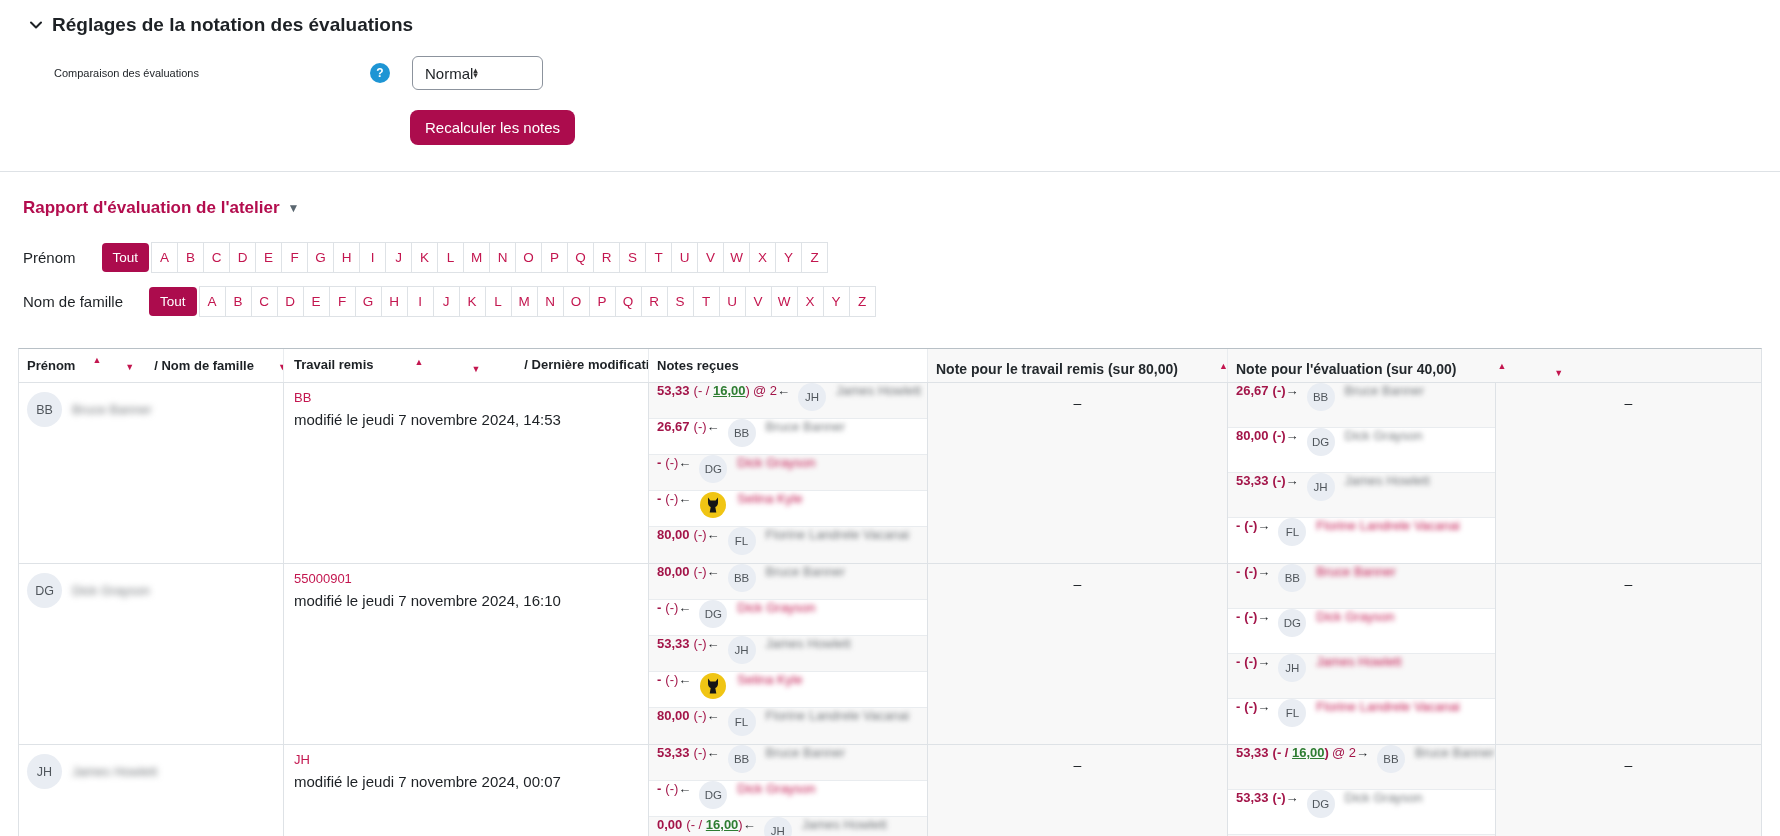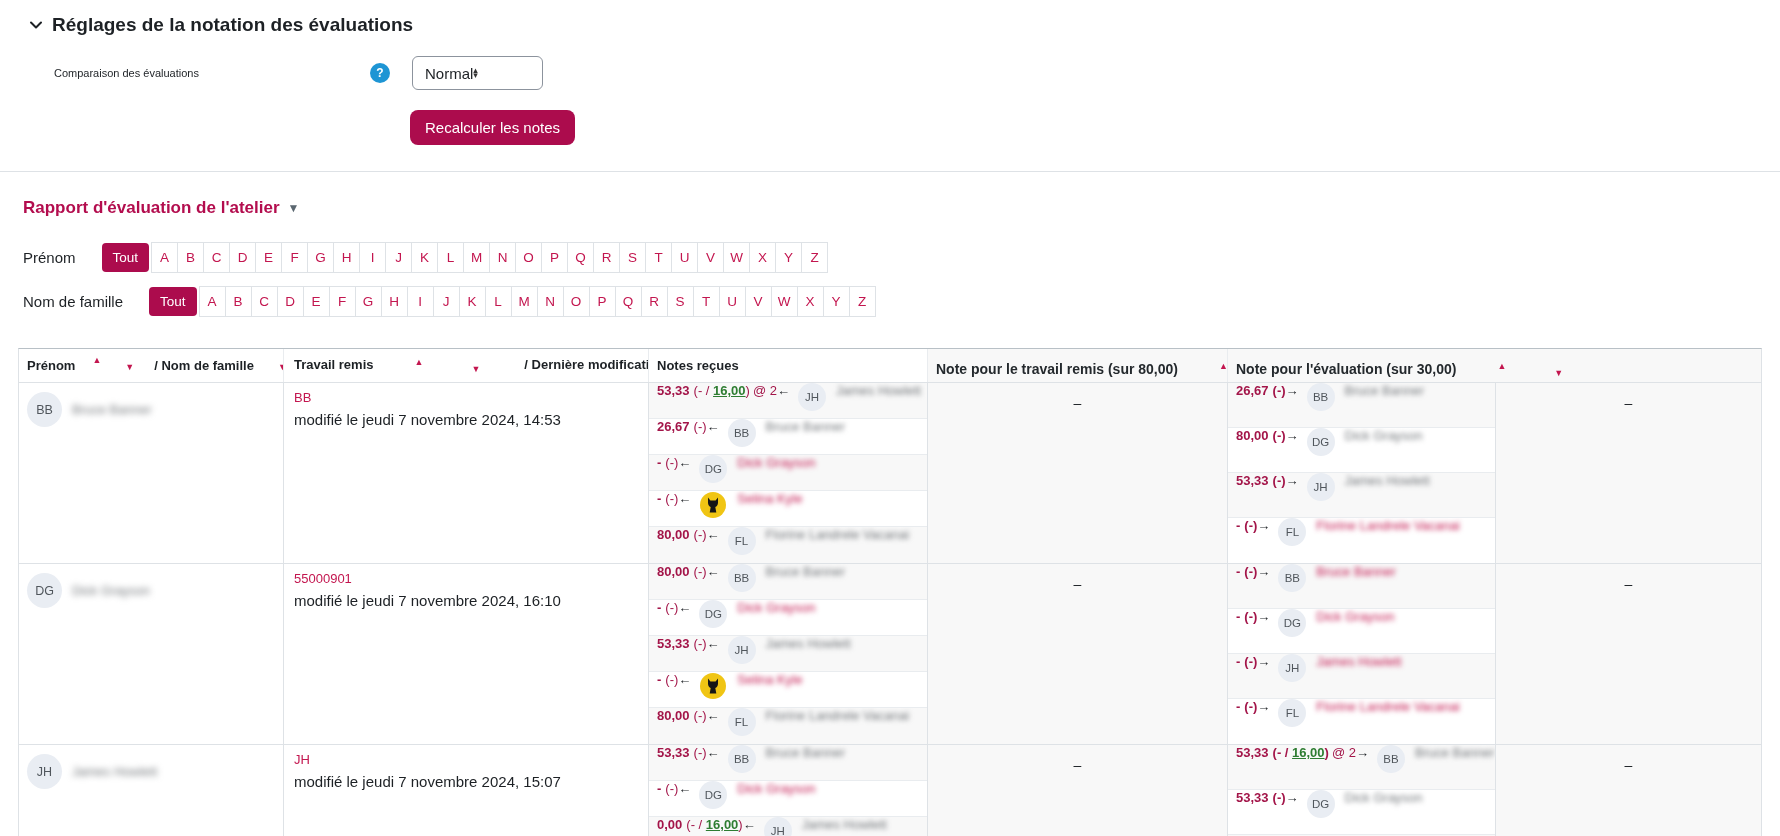--- a/index.html
+++ b/index.html
@@ -204,21 +204,21 @@
       </div>
       <div class="hcell c3">
         <span class="ht">Notes reçues</span>
       </div>
       <div class="hcell c4">
         <span class="ht">Note pour le travail remis (sur 80,00)</span>
         <span class="su">▲</span>
         <span class="sd">▼</span>
       </div>
       <div class="hcell c6">
-        <span class="ht">Note pour l'évaluation (sur 30,00)</span>
+        <span class="ht">Note pour l'évaluation (sur 40,00)</span>
         <span class="su">▲</span>
         <span class="sd">▼</span>
       </div>
     </div>
   <div id="gbody">
       <div class="prow">
         <div class="cell c1">
           <div class="avatar">BB</div>
           <div class="pname">Bruce Banner</div>
         </div>
@@ -378,21 +378,21 @@
             <span class="ename red">Florine Landrele Vacanai</span>
           </div>
         </div>
         <div class="cell c6">–</div>
       </div>
       <div class="prow">
         <div class="cell c1">
           <div class="avatar">JH</div>
           <div class="pname">James Howlett</div>
         </div>
-        <div class="cell c2"><a class="sublink">JH</a><div class="modified">modifié le jeudi 7 novembre 2024, 15:07</div></div>
+        <div class="cell c2"><a class="sublink">JH</a><div class="modified">modifié le jeudi 7 novembre 2024, 00:07</div></div>
         <div class="cell c3 received">
           <div class="entry">
             <span class="score">53,33</span>
             <span class="paren">(-)</span>
             <span class="arrow">←</span>
             <span class="eavatar">BB</span>
             <span class="ename">Bruce Banner</span>
           </div>
           <div class="entry">
             <span class="score">-</span>

